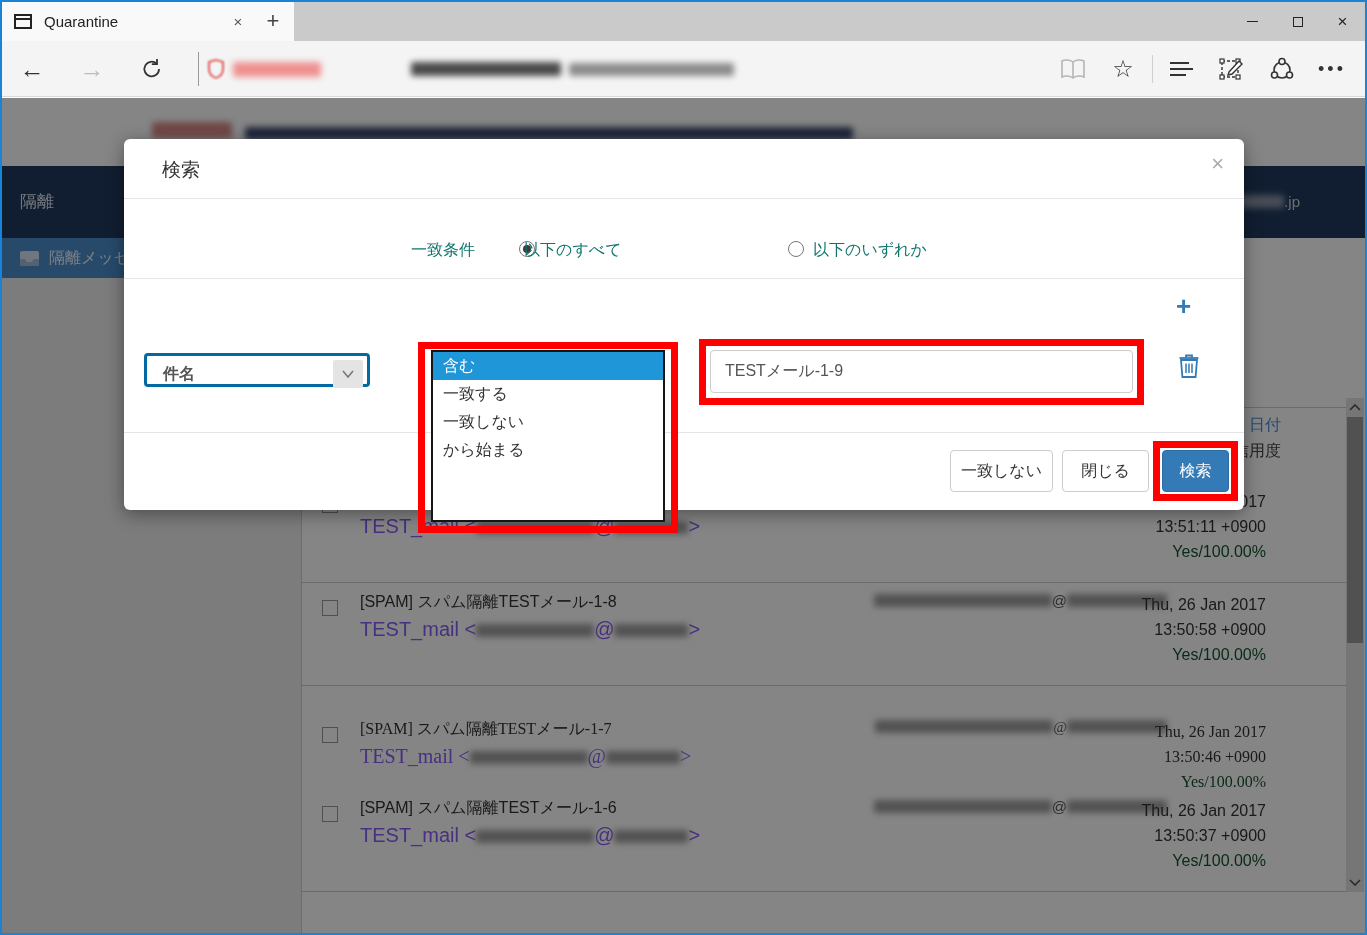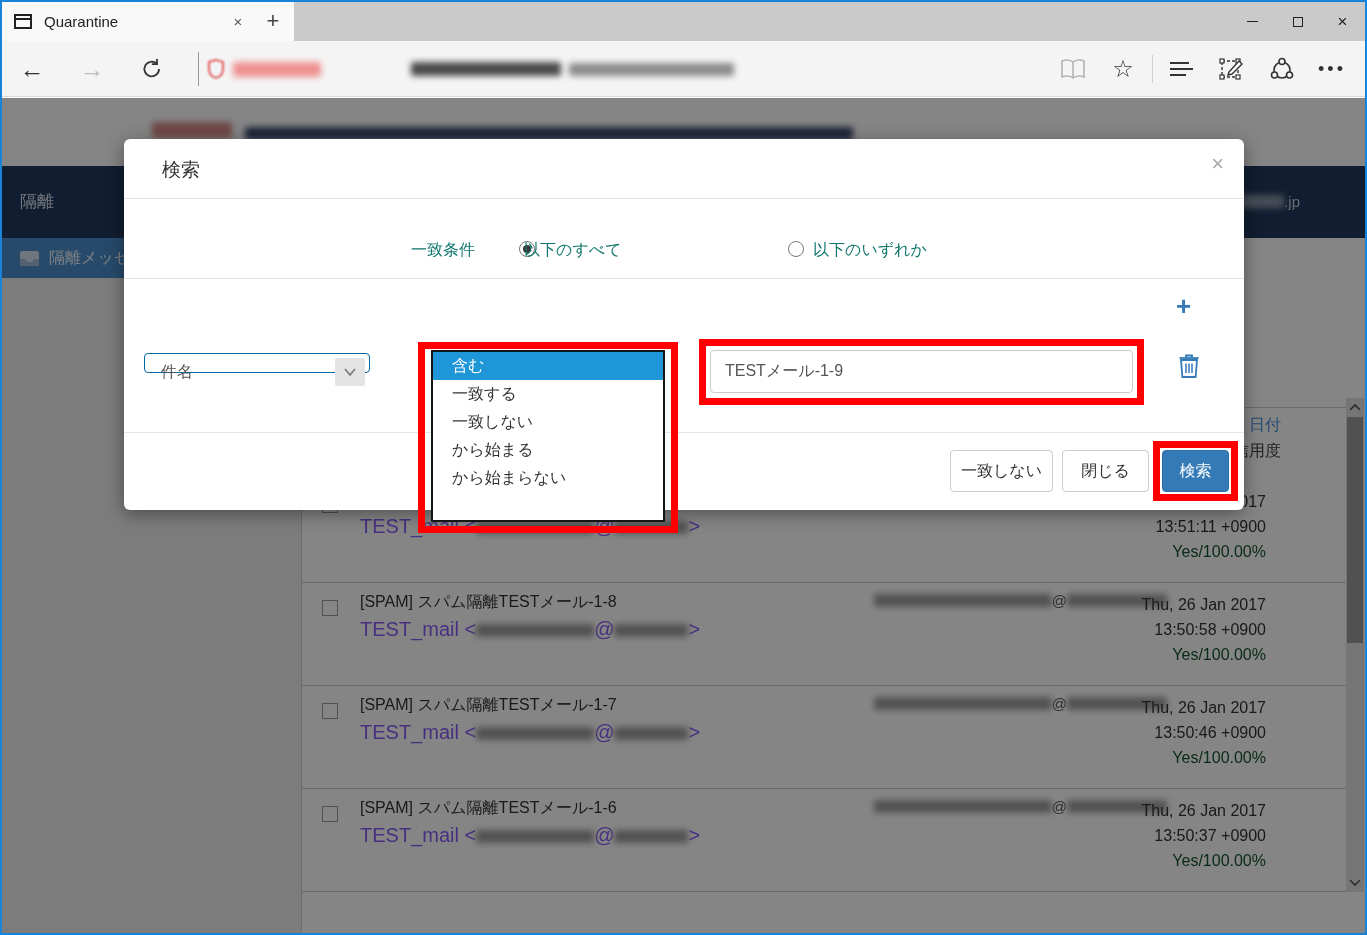--- a/index.html
+++ b/index.html
@@ -61,28 +61,28 @@
 
   
   .modal { position:absolute; left:122px; top:137px; width:1120px; height:371px; background:#fff; border-radius:6px; box-shadow:0 4px 18px rgba(0,0,0,.4); z-index:100; }
   .m-title { position:absolute; left:38px; top:18px; font-size:19px; color:#333; }
   .m-close { position:absolute; right:20px; top:12px; font-size:22px; color:#aaa; }
   .m-div { position:absolute; left:0; width:100%; height:1px; background:#e5e5e5; }
   .m-label { position:absolute; top:101px; font-size:16px; color:#0f766e; }
   .radio { position:absolute; top:102px; width:16px; height:16px; border:1px solid #777; border-radius:50%; background:#fff; }
   .radio.sel::after { content:""; position:absolute; left:3px; top:3px; width:8px; height:8px; border-radius:50%; background:#3a3a3a; }
   .m-plus { position:absolute; left:1052px; top:152px; font-size:26px; font-weight:bold; color:#337ab7; }
-  .fld-select { position:absolute; left:20px; top:214px; width:226px; height:20px; border:1px solid #0369a1; border-radius:4px; background:#fff; }
+  .fld-select { position:absolute; left:20px; top:214px; width:226px; height:34px; border:3px solid #0369a1; border-radius:4px; background:#fff;font-weight:bold; }
   .fld-select .txt { position:absolute; left:16px; top:0; line-height:36px; font-size:16px; color:#555; }
   .fld-select .chev { position:absolute; right:4px; top:4px; width:30px; height:28px; background:#e4e4e4; border-radius:2px; display:flex; align-items:center; justify-content:center; }
   .m-footer-btn { position:absolute; top:311px; height:42px; border:1px solid #ccc; border-radius:4px; background:#fff; font-size:16px; color:#333; text-align:center; line-height:40px; }
 
   
   .listbox { position:absolute; left:429px; top:348px; width:234px; height:172px; background:#fff; border:2px solid #151515; z-index:110; }
-  .opt { height:28px; line-height:28px; padding-left:19px; font-size:16px; color:#333; background:#fff; }
+  .opt { height:28px; line-height:28px; padding-left:10px; font-size:16px; color:#333; background:#fff; }
   .opt.sel { background:#1e96d7; color:#fff; }
 
   .sch-input { position:absolute; left:708px; top:348px; width:423px; height:43px; border:1px solid #ccc; border-radius:4px; background:#fff; font-size:16px; color:#555; padding-left:14px; font-family:"Liberation Sans","DejaVu Sans",sans-serif; z-index:105; }
   .trashbtn { position:absolute; left:1176px; top:351px; width:24px; height:26px; z-index:105; }
   .btn-search { position:absolute; left:1160px; top:448px; width:67px; height:42px; background:#337ab7; border:1px solid #2e6da4; border-radius:4px; color:#fff; font-size:16px; text-align:center; line-height:40px; z-index:105; }
 
   
   .anno { position:absolute; border:7px solid #fe0000; z-index:130; pointer-events:none; }
 </style>
 </head>
@@ -205,21 +205,21 @@
       <div class="subj">[SPAM] スパム隔離TESTメール-1-8</div>
       <div class="sender"><span>TEST_mail &lt;</span><span class="blurblock emailblur" style="width:118px;"></span><span>@</span><span class="blurblock emailblur" style="width:74px;"></span><span>&gt;</span></div>
       <div class="rcpt"><span class="blurblock emailblur" style="width:178px;"></span><span>@</span><span class="blurblock emailblur" style="width:100px;"></span></div>
       <div class="datecol">
         <div>Thu, 26 Jan 2017</div>
         <div>13:50:58 +0900</div>
         <div class="trust">Yes/100.00%</div>
       </div>
     </div>
 
-    <div class="rowline" style="top:588px;">
+    <div class="rowline" style="top:612px;font-family:Liberation Serif, serif;">
       <span class="chk"></span>
       <div class="subj">[SPAM] スパム隔離TESTメール-1-7</div>
       <div class="sender"><span>TEST_mail &lt;</span><span class="blurblock emailblur" style="width:118px;"></span><span>@</span><span class="blurblock emailblur" style="width:74px;"></span><span>&gt;</span></div>
       <div class="rcpt"><span class="blurblock emailblur" style="width:178px;"></span><span>@</span><span class="blurblock emailblur" style="width:100px;"></span></div>
       <div class="datecol">
         <div>Thu, 26 Jan 2017</div>
         <div>13:50:46 +0900</div>
         <div class="trust">Yes/100.00%</div>
       </div>
     </div>
@@ -277,21 +277,20 @@
     <div class="m-footer-btn" style="left:938px; width:87px;">閉じる</div>
   </div>
 
   <div class="btn-search">検索</div>
 
   <div class="listbox">
     <div class="opt sel">含む</div>
     <div class="opt">一致する</div>
     <div class="opt">一致しない</div>
     <div class="opt">から始まる</div>
-    <div class="opt">から始まらない</div>
   </div>
 
   <input class="sch-input" type="text" value="TESTメール-1-9" style="">
 
   <div class="trashbtn">
     <svg width="22" height="26" viewBox="0 0 22 26">
         <path d="M3 7 H19 L17.6 24 H4.4 Z" fill="none" stroke="#337ab7" stroke-width="1.8"></path>
         <path d="M1.5 5 H20.5" stroke="#337ab7" stroke-width="1.8"></path>
         <path d="M8 5 V2.5 H14 V5" fill="none" stroke="#337ab7" stroke-width="1.8"></path>
         <path d="M8 10.5 V20 M11 10.5 V20 M14 10.5 V20" stroke="#337ab7" stroke-width="1.5"></path>

